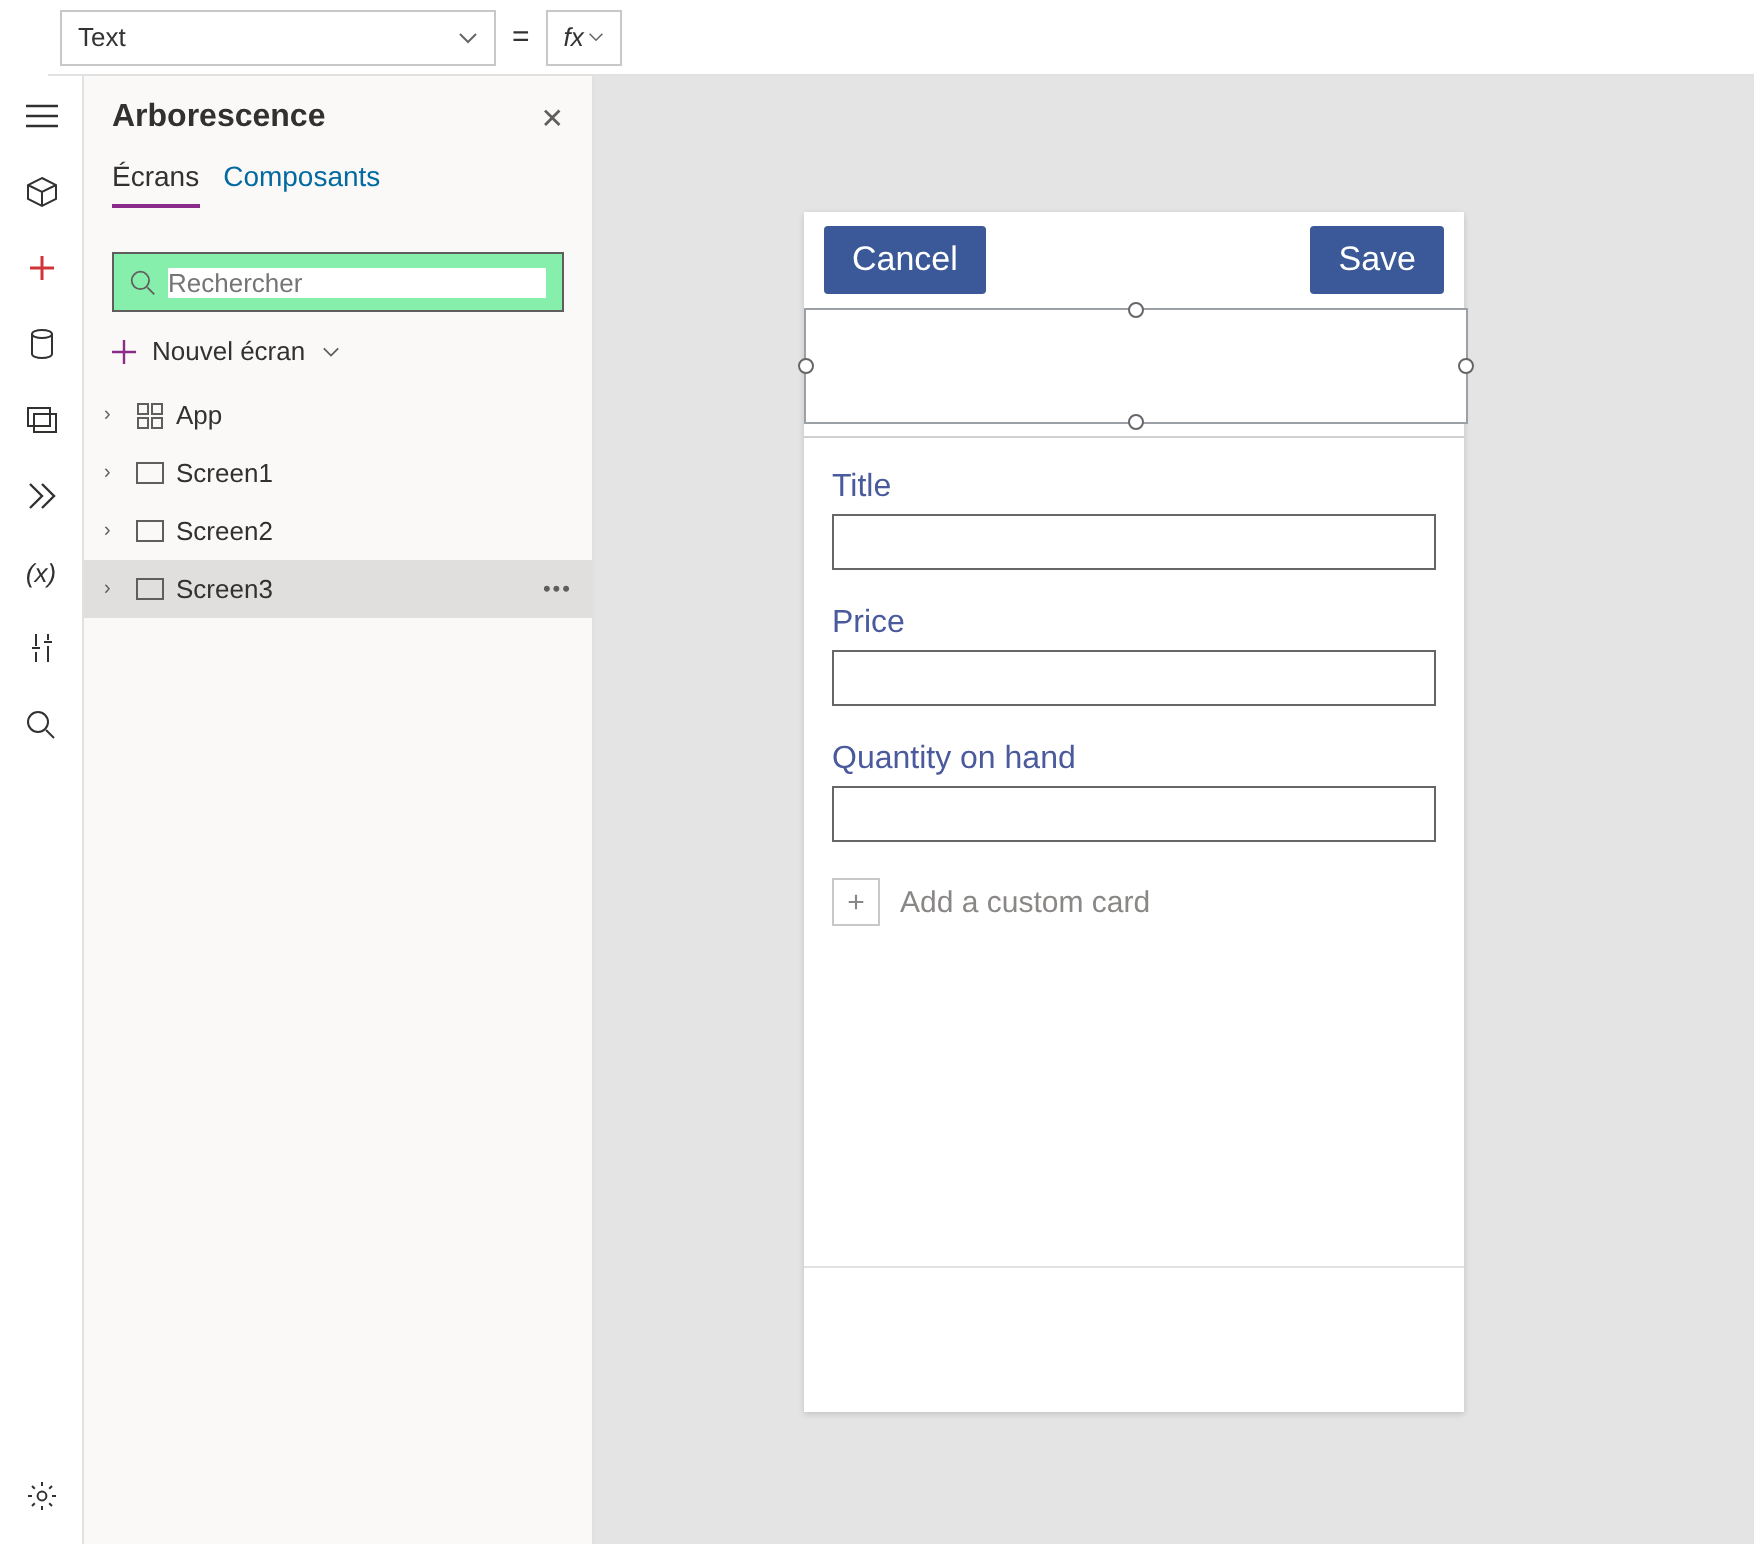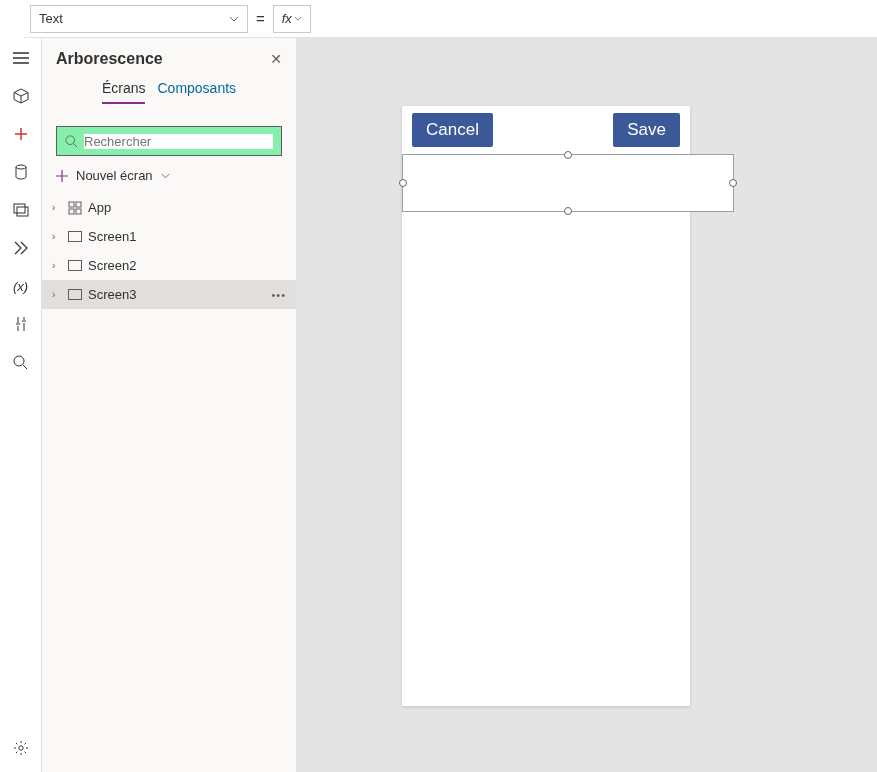--- a/index.html
+++ b/index.html
@@ -18,35 +18,35 @@
 
 .rail { width: 42px; border-right: 1px solid #e1e1e1; display: flex; flex-direction: column; align-items: center; padding-top: 10px; gap: 18px; }
 .rail-gap { flex: 1; }
 .rail-icon { width: 20px; height: 20px; display: flex; align-items: center; justify-content: center; cursor: pointer; }
 
 
 .tree-panel { width: 255px; border-right: 1px solid #e1e1e1; background: #faf9f8; display: flex; flex-direction: column; }
 .tree-header { display: flex; align-items: center; justify-content: space-between; padding: 12px 14px 6px; }
 .tree-title { font-size: 16px; font-weight: 600; color: #323130; }
 .close-x { font-size: 14px; color: #605e5c; cursor: pointer; }
-.tree-tabs { display: flex; gap: 12px; padding: 0 14px; justify-content: center; }
+.tree-tabs { display: flex; gap: 12px; padding: 0 14px; }
 .tab { font-size: 14px; color: #0369a1; padding: 6px 0; cursor: pointer; }
 .tab.active { border-bottom: 2px solid #8b2c8b; color: #323130; font-weight: 400; }
 .search-box { margin: 22px 14px 8px; height: 30px; border: 1px solid #605e5c; background: #86efac; display: flex; align-items: center; padding: 0 8px; gap: 6px; }
 .search-box input { border: none; outline: none; flex: 1; font-size: 13px; color: #333; }
 .new-screen { display: flex; align-items: center; gap: 8px; padding: 4px 14px 10px; font-size: 13px; color: #323130; cursor: pointer; }
 .tree-items { display: flex; flex-direction: column; }
 .tree-item { display: flex; align-items: center; gap: 6px; padding: 6px 10px; font-size: 13px; color: #323130; cursor: pointer; height: 29px; }
 .tree-item.selected { background: #e1dfdd; }
 .tree-item .more { margin-left: auto; color: #605e5c; letter-spacing: 1px; font-size: 11px; }
 .chev { width: 10px; color: #605e5c; font-size: 10px; }
 
 
 .canvas-area { flex: 1; background: #e4e4e4; position: relative; }
-.phone { position: absolute; left: 105px; top: 68px; width: 288px; height: 600px; background: #fff; box-shadow: 0 1px 3px rgba(0,0,0,0.15); }
+.phone { position: absolute; left: 105px; top: 68px; width: 330px; height: 600px; background: #fff; box-shadow: 0 1px 3px rgba(0,0,0,0.15); }
 .app-bar { height: 48px; display: flex; align-items: center; justify-content: space-between; padding: 0 10px; }
 .btn { background: #3b5998; color: #fff; border: none; height: 34px; padding: 0 14px; font-size: 17px; border-radius: 2px; cursor: pointer; }
 
 
 .sel-region { position: absolute; left: 0; top: 48px; width: 332px; height: 58px; border: 1px solid #9aa0a6; background: #fff; }
 .handle { position: absolute; width: 8px; height: 8px; background: #fff; border: 1px solid #666; border-radius: 50%; }
 .h-top { top: -4px; left: 50%; margin-left: -4px; }
 .h-bottom { bottom: -4px; left: 50%; margin-left: -4px; }
 .h-left { left: -4px; top: 50%; margin-top: -4px; }
 .h-right { right: -4px; top: 50%; margin-top: -4px; }
@@ -207,16 +207,35 @@
         <button class="btn">Save</button>
       </div>
 
       <div class="sel-region">
         <div class="handle h-top"></div>
         <div class="handle h-bottom"></div>
         <div class="handle h-left"></div>
         <div class="handle h-right"></div>
       </div>
 
+      <div class="form-area">
+        <div class="card">
+          <div class="card-label">Title</div>
+          <input class="card-input" style="">
+        </div>
+        <div class="card">
+          <div class="card-label">Price</div>
+          <input class="card-input" style="">
+        </div>
+        <div class="card">
+          <div class="card-label">Quantity on hand</div>
+          <input class="card-input" style="">
+        </div>
+        <div class="add-card">
+          <div class="add-plus">+</div>
+          <span>Add a custom card</span>
+        </div>
+        <div class="form-divider"></div>
+      </div>
     </div>
   </div>
 
 </div>
 
 </body></html>

